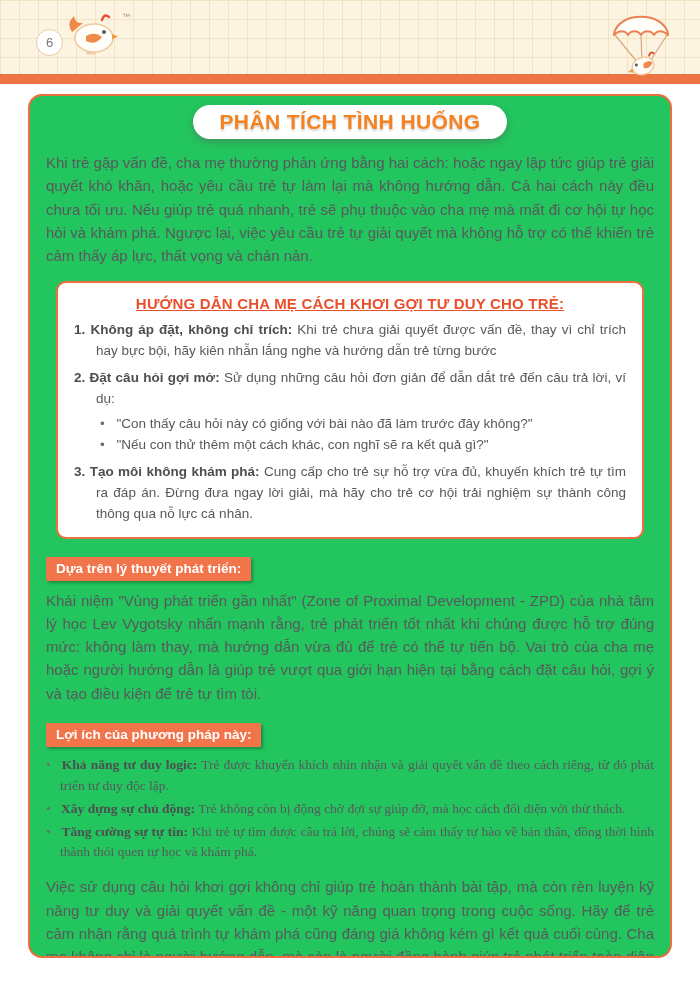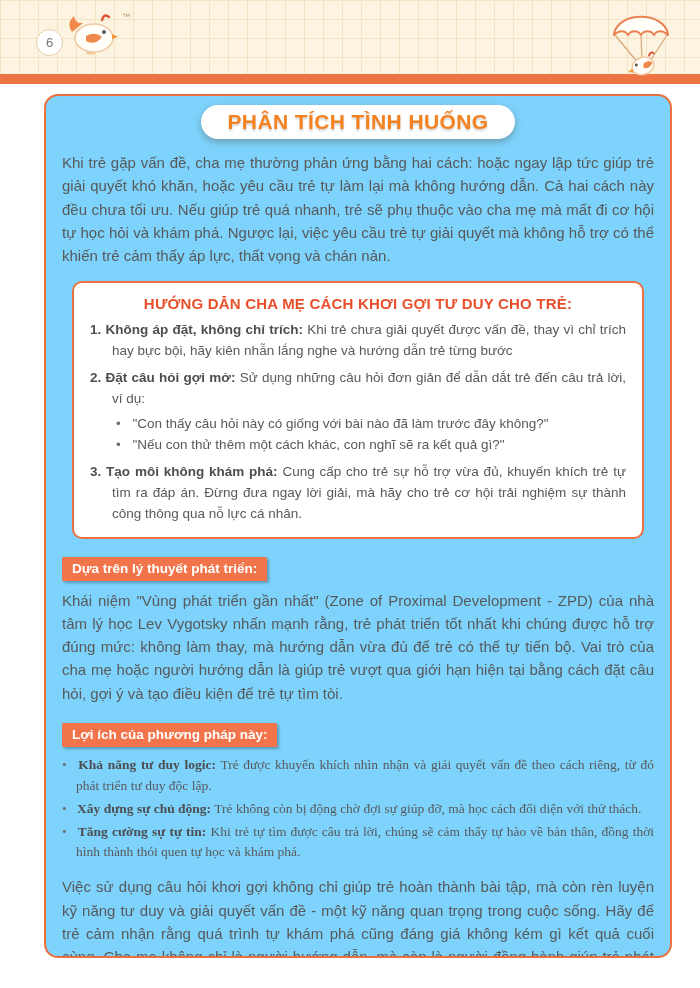--- a/index.html
+++ b/index.html
@@ -27,21 +27,21 @@
     font-size:13px; color:#77787B;
   }
   .mascot-left { position:absolute; left:66px; top:10px; }
   .tm { position:absolute; left:122px; top:12px; font-size:8px; color:#B58C5F; }
   .mascot-right { position:absolute; right:26px; top:6px; z-index:2; }
 
   
   .frame {
     position:absolute; left:28px; right:28px; top:94px; bottom:30px;
     border:2px solid #EA7040; border-radius:14px;
-    padding:0 16px; background:#7dd3fc; overflow:hidden;margin-left:16px;
+    padding:0 16px; background:#22c55e; overflow:hidden;
   }
   .title-pill {
     width:fit-content; margin:9px auto 0; background:#ffffff;
     border-radius:22px; padding:5px 26px;
     box-shadow:0 3px 7px rgba(90,90,90,.45);
   }
   .title-text {
     font-size:21px; font-weight:bold; letter-spacing:.4px; color:#F5821F;
     text-shadow:0 2px 2px rgba(0,0,0,.18);
   }
@@ -50,21 +50,21 @@
     color:#58595B; margin-top:12px;
   }
 
   
   .guide-box {
     margin:14px 10px 0; border:2px solid #EE7040; border-radius:10px;
     padding:12px 16px 12px; background:#ffffff;
   }
   .guide-heading {
     text-align:center; font-size:15px; font-weight:bold;
-    color:#E94F2A; letter-spacing:.2px; margin-bottom:8px;
+    color:#E94F2A; letter-spacing:.2px; margin-bottom:8px;text-decoration:underline;
   }
   .guide-item {
     font-size:13.5px; line-height:1.55; text-align:justify;
     padding-left:22px; text-indent:-22px; margin-top:6px; color:#58595B;
   }
   .strong { font-weight:bold; color:#4D4E50; }
   .quote-list { list-style:none; margin:4px 0 2px 26px; }
   .quote-list li {
     font-size:13.5px; line-height:1.55; color:#58595B;
     padding-left:14px; text-indent:-14px;

